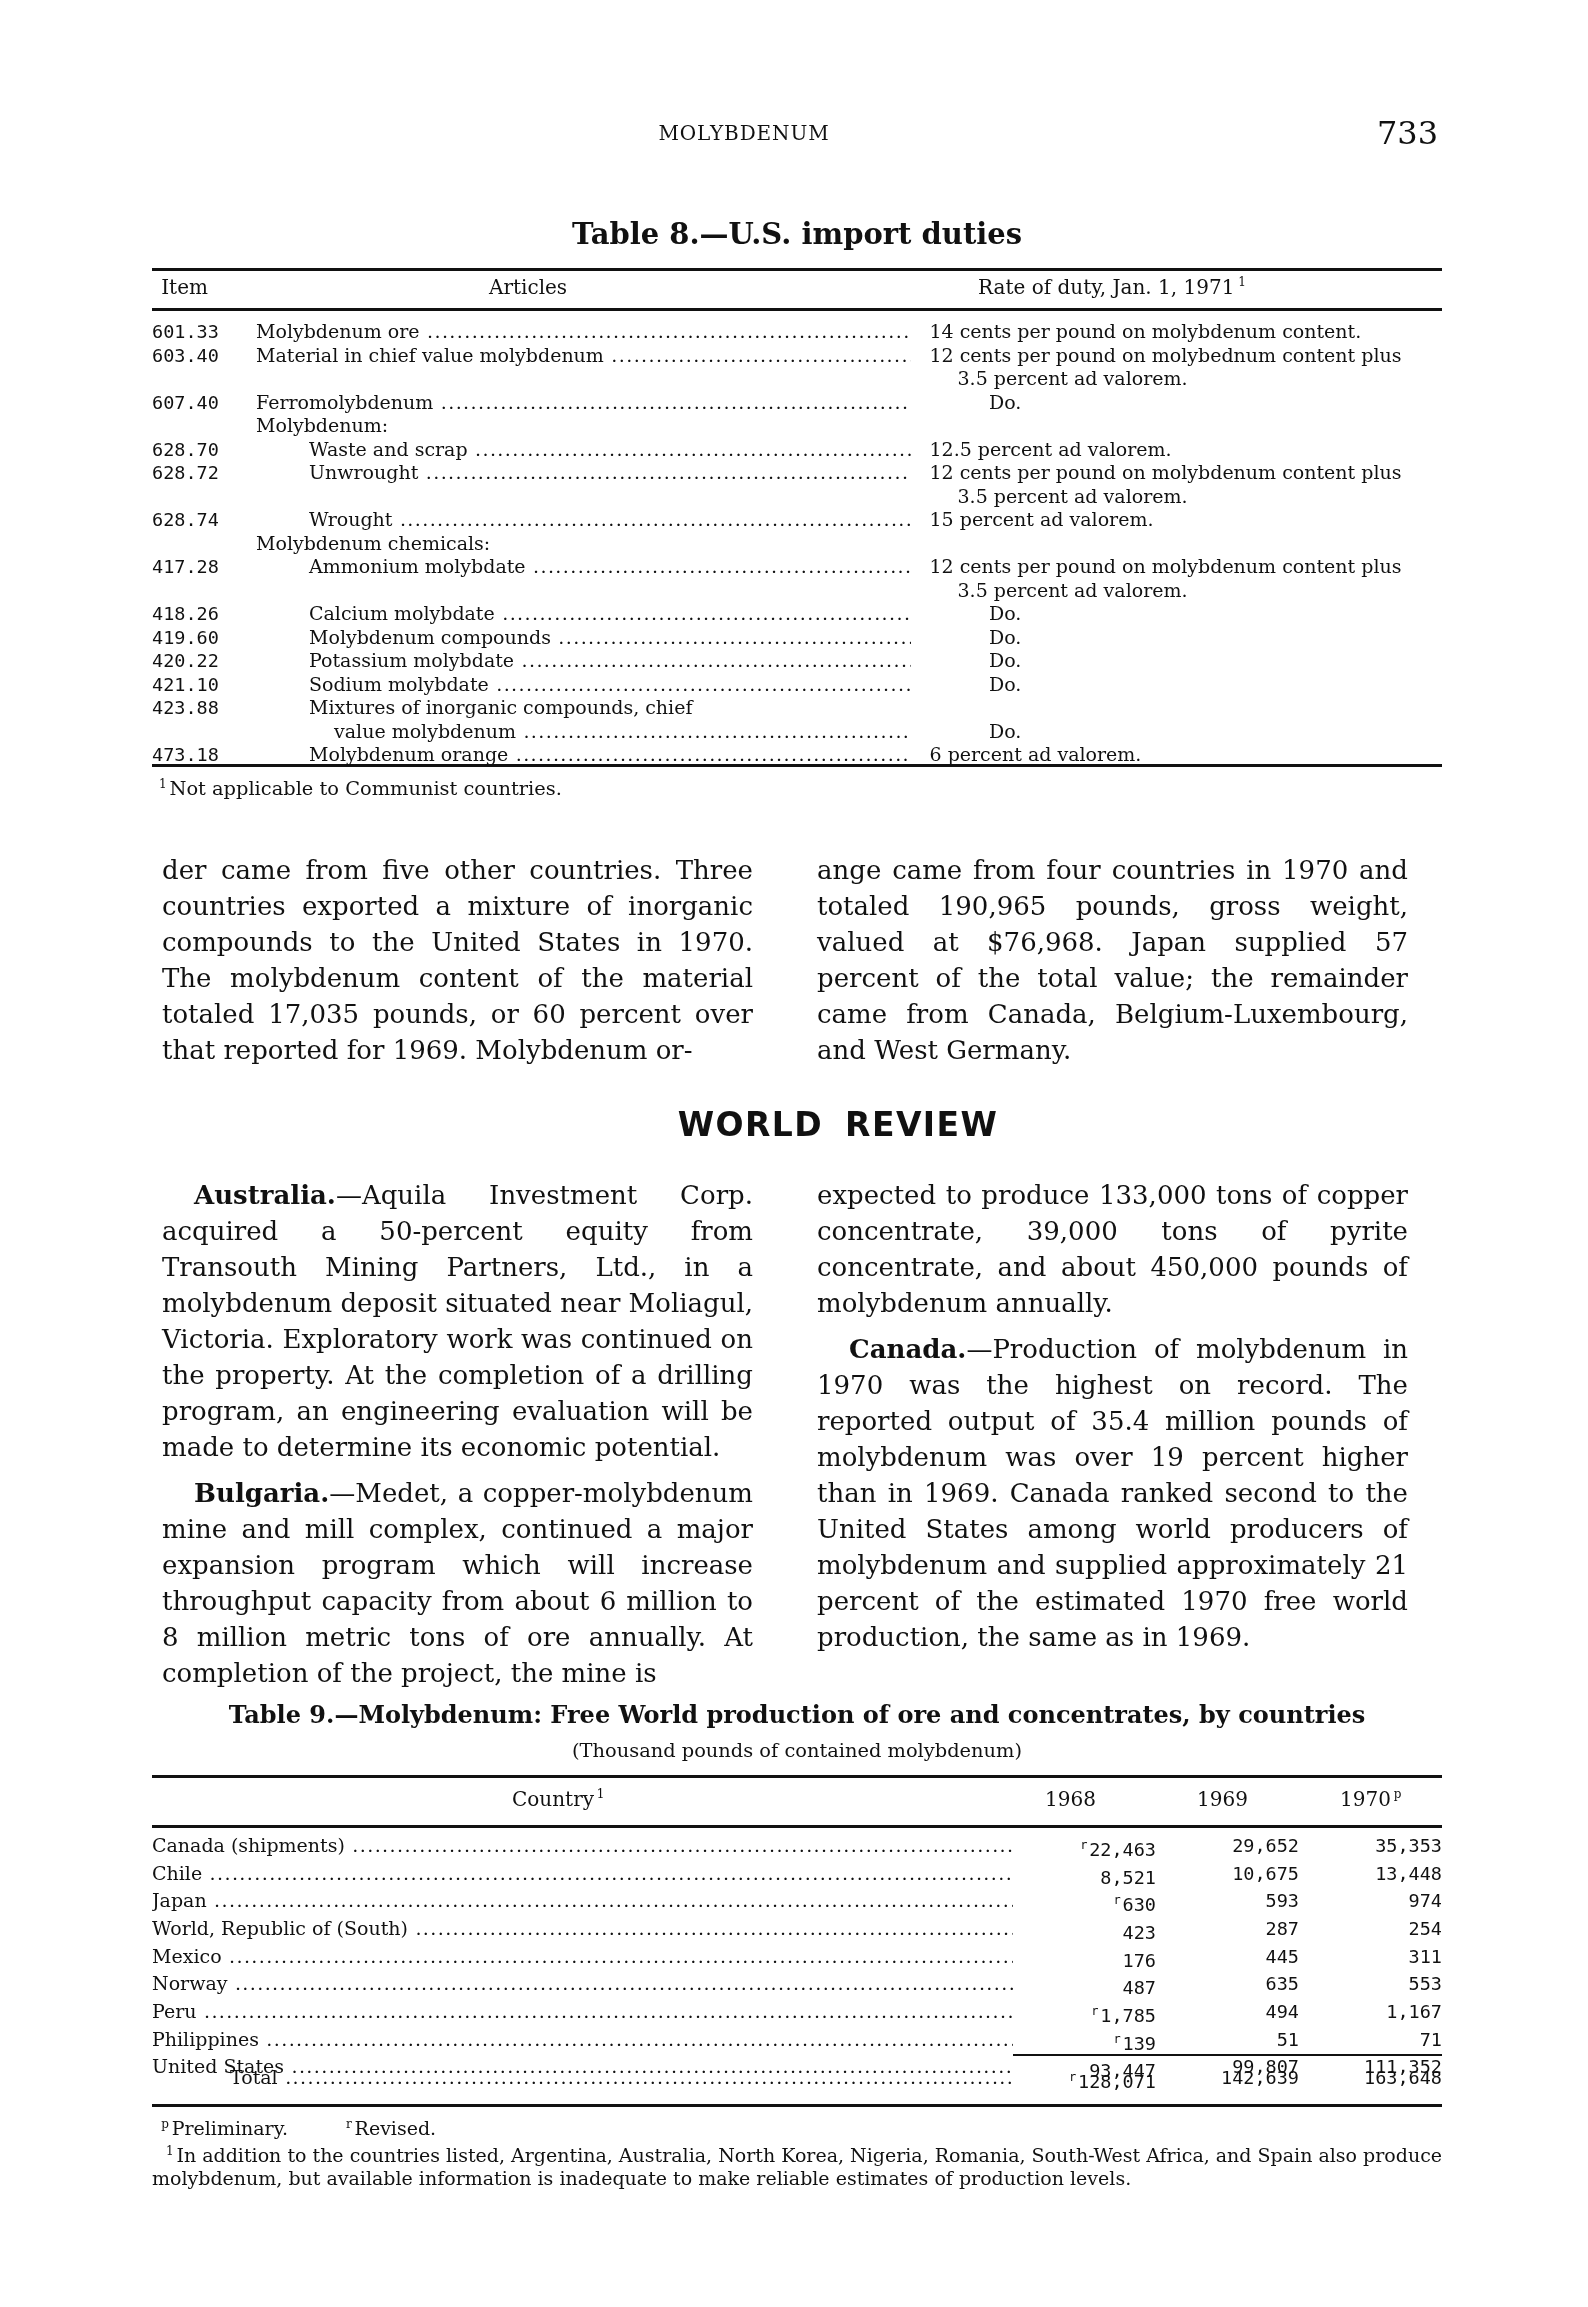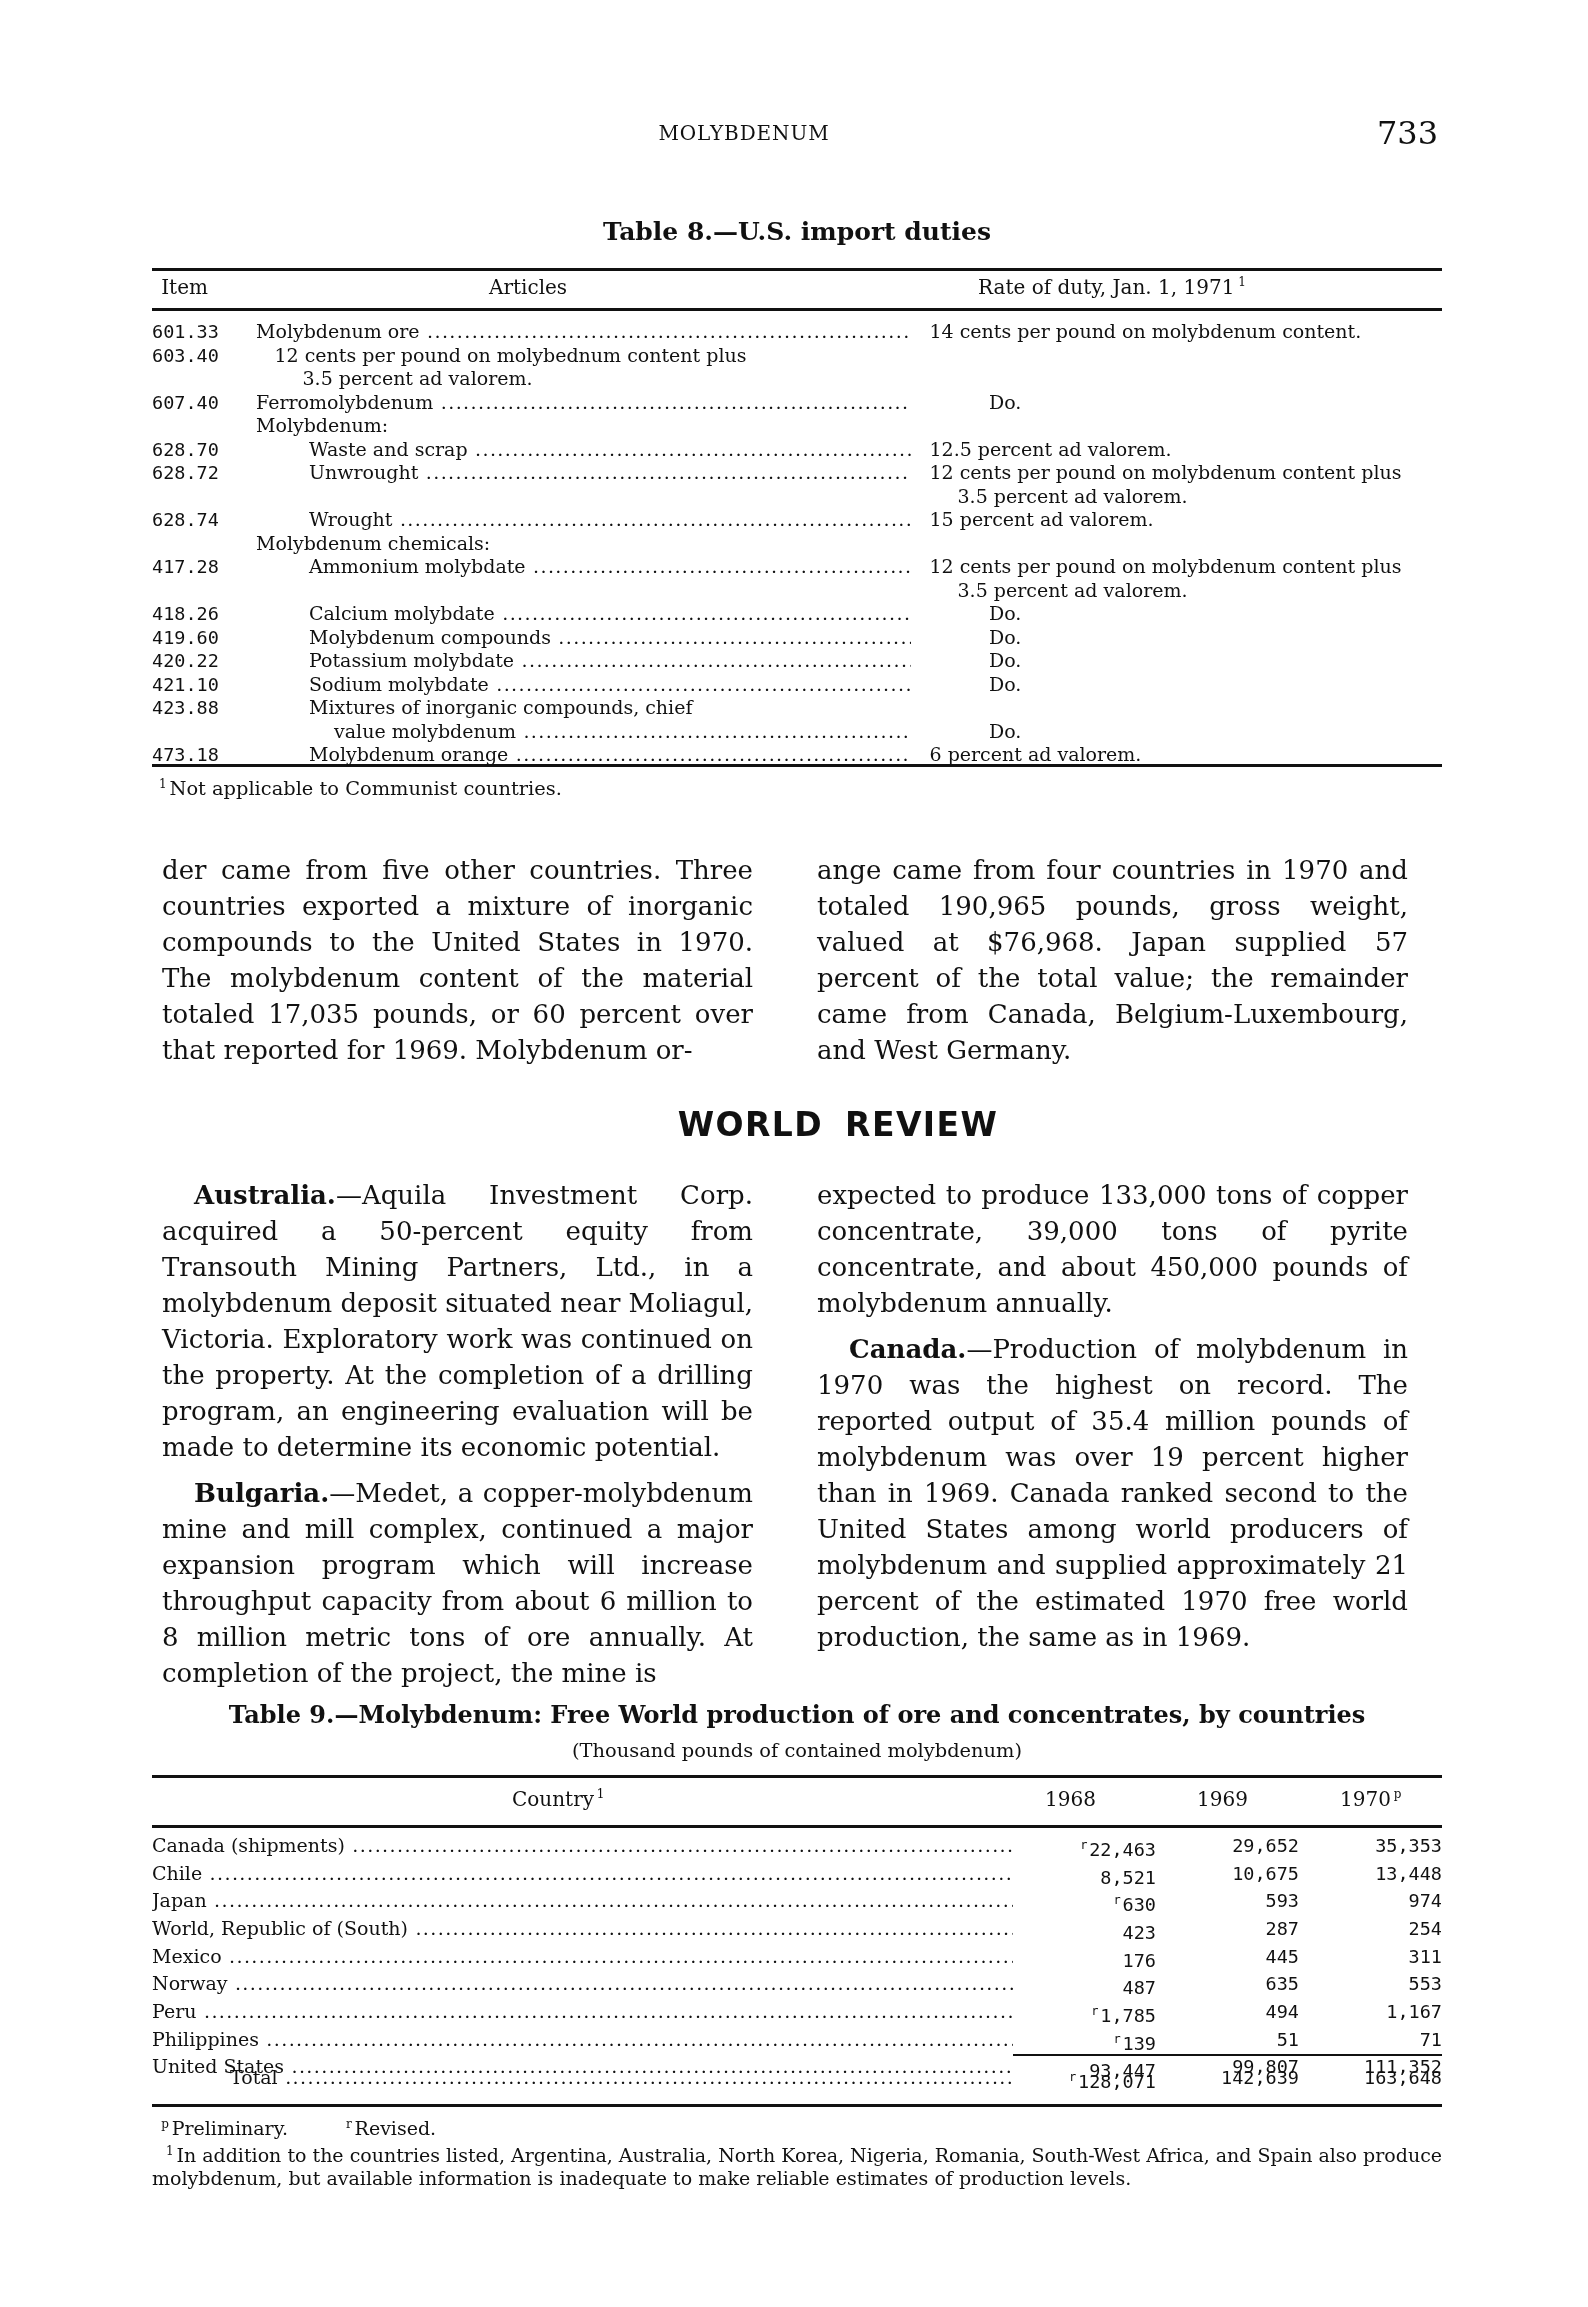--- a/index.html
+++ b/index.html
@@ -44,37 +44,38 @@
   .t9-num { width: 143px; flex: none; text-align: right; font-family: "DejaVu Sans Mono", "Liberation Mono", monospace; font-size: 18.5px; }
   .sup { font-size: 12px; vertical-align: super; margin-right: 1.8px; }
   .t9-foot { position: absolute; left: 152px; width: 1290px; font-size: 19px; line-height: 22.6px; }
 </style>
 </head>
 <body>
 
 <div class="abs running-head">MOLYBDENUM</div>
 <div class="abs page-num">733</div>
 
-<div class="abs tbl-title" style="top:217px;font-size:25px;">Table 8.—U.S. import duties</div>
+<div class="abs tbl-title" style="top:217px;font-size:29px;">Table 8.—U.S. import duties</div>
 <div class="rule" style="top:268px;height:2.8px;"></div>
 <div class="t8-head">
   <span style="left:9.2px;">Item</span>
   <span style="left:337px;">Articles</span>
   <span style="left:826px;"><span style="position:static">Rate of duty, Jan. 1, 1971</span><sup style="font-size:12px;margin-left:3.7px;">1</sup></span>
 </div>
 <div class="rule" style="top:308px;height:2.8px;"></div>
 
 <div class="t8" style="top:320px;">
   <div class="t8-row">
     <div class="t8-item">601.33</div>
     <div class="t8-article leader">Molybdenum ore</div>
     <div class="t8-rate">14 cents per pound on molybdenum content.</div>
   </div>
   <div class="t8-row">
     <div class="t8-item">603.40</div>
+    <div class="t8-article leader">Material in chief value molybdenum</div>
     <div class="t8-rate"><span>12 cents per pound on molybednum content plus</span><span class="cont">3.5 percent ad valorem.</span></div>
   </div>
   <div class="t8-row">
     <div class="t8-item">607.40</div>
     <div class="t8-article leader">Ferromolybdenum</div>
     <div class="t8-rate do">Do.</div>
   </div>
   <div class="t8-row">
     <div class="t8-item"></div>
     <div class="t8-article">Molybdenum:</div>

